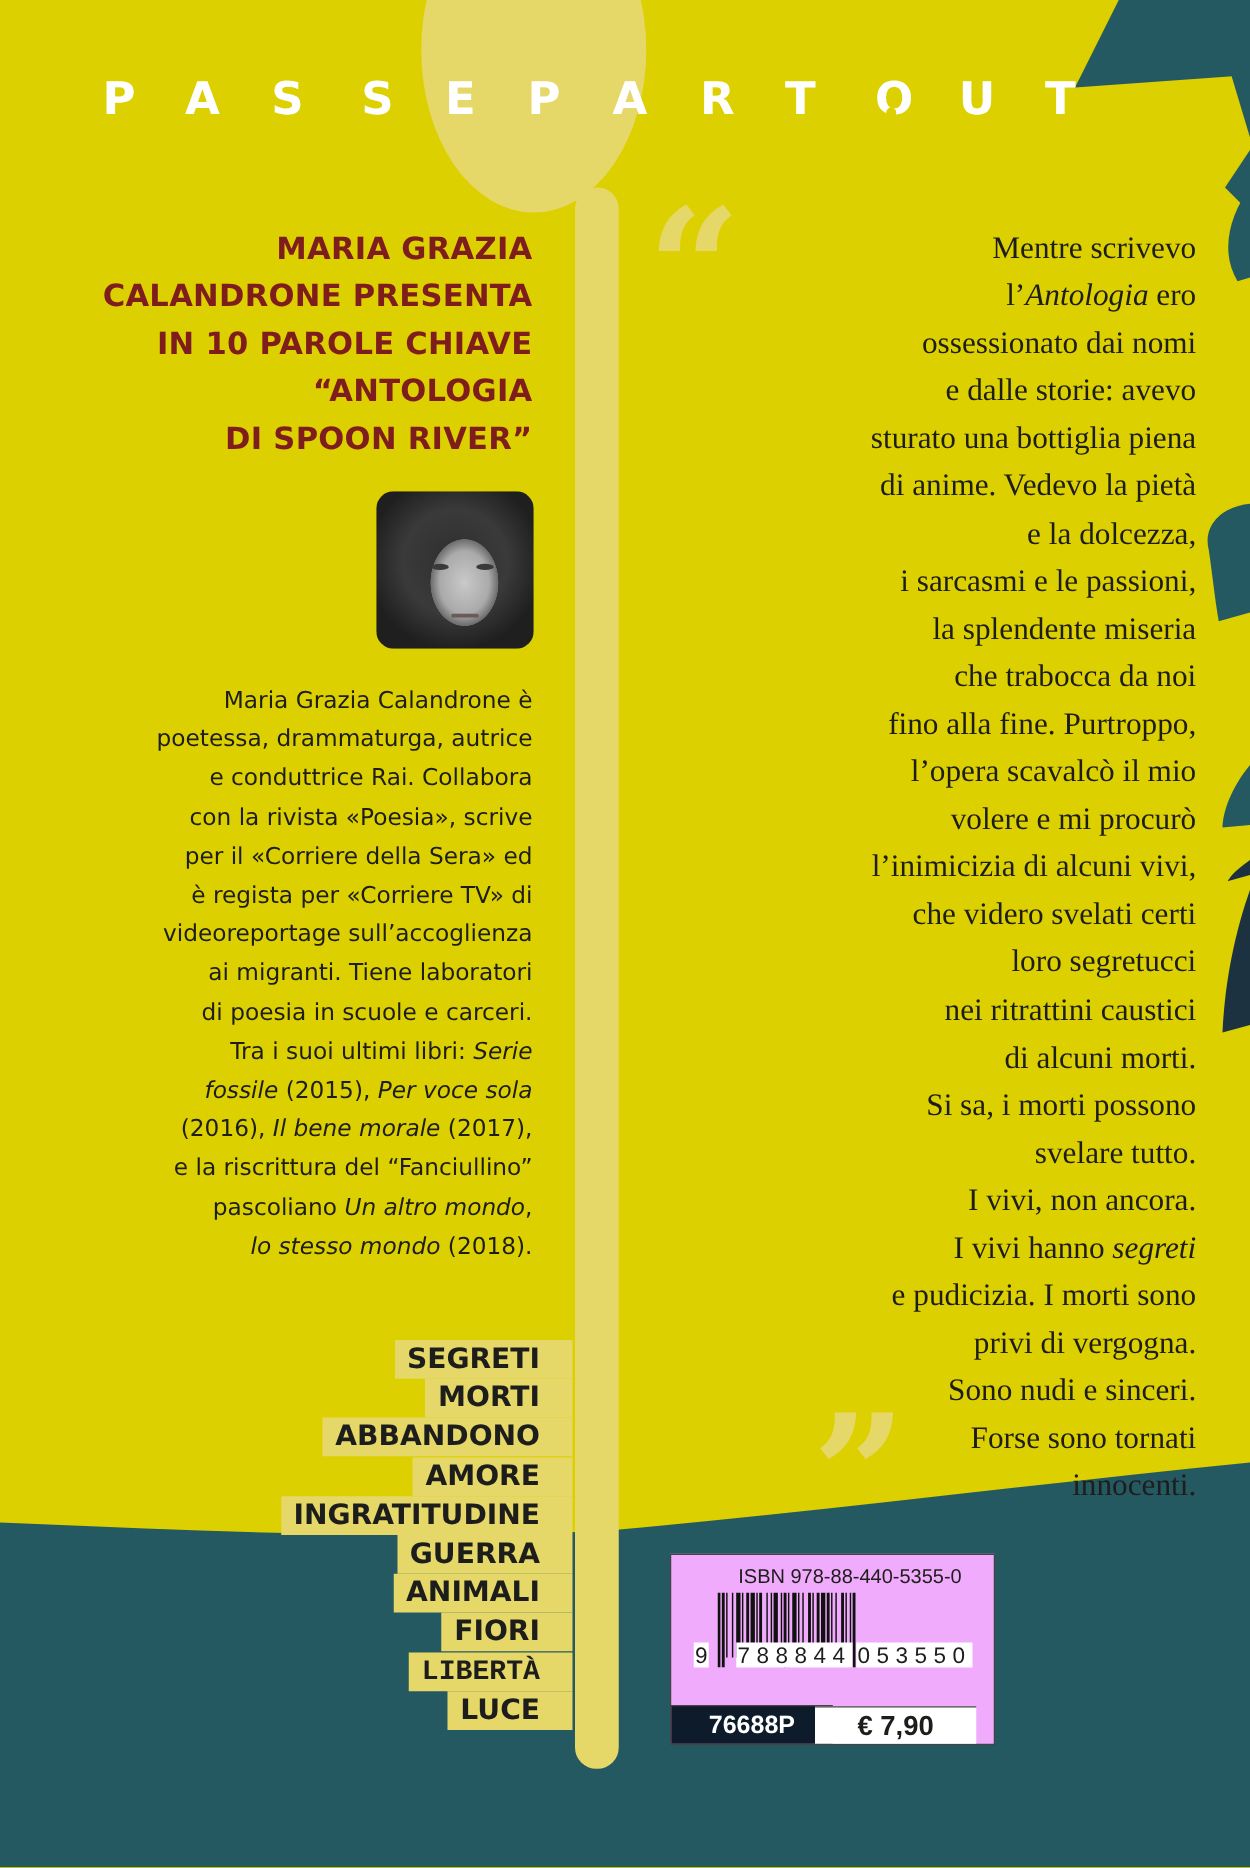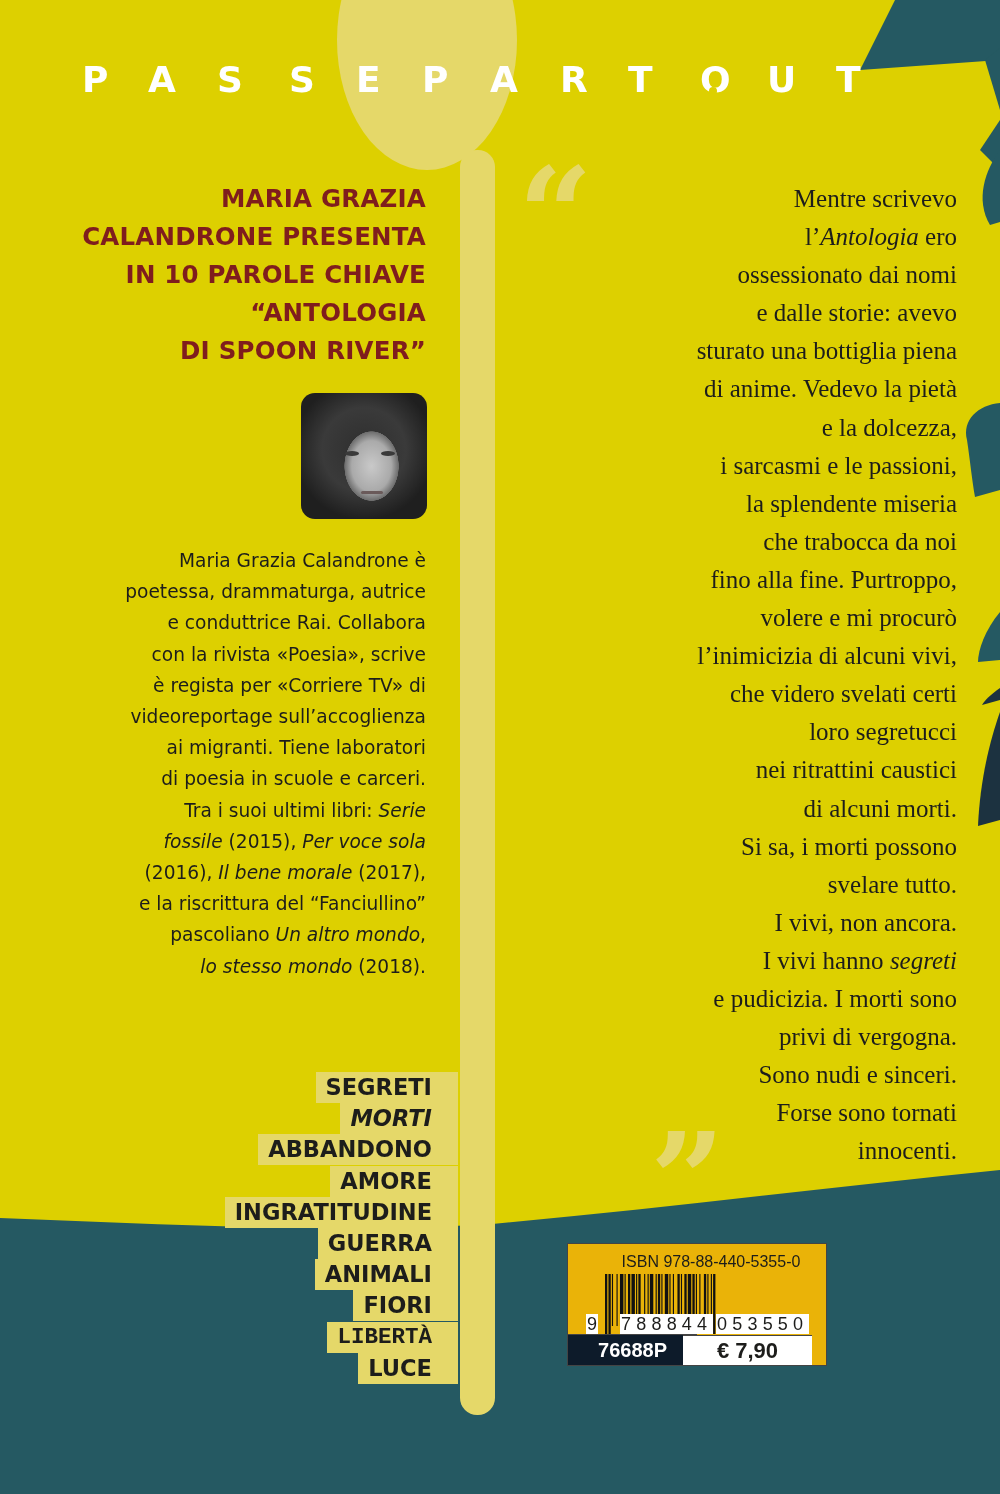--- a/index.html
+++ b/index.html
@@ -18,21 +18,21 @@
   .bio { position:absolute; right:574px; top:545px; width:400px; text-align:right; font-family:"DejaVu Sans", sans-serif; font-size:18.6px; line-height:31.2px; color:#1d1d1b; }
   .bio div { white-space:nowrap; }
   .bio i { }
   .keywords { position:absolute; right:542px; top:1072px; width:300px; }
   .kw { position:absolute; right:0; height:31px; background:#e5d869; font-family:"DejaVu Sans", sans-serif; font-weight:bold; font-size:22.5px; line-height:31px; padding:0 26px 0 10px; text-align:right; white-space:nowrap; color:#1d1d1b; }
   .quote { position:absolute; left:537px; top:180px; width:420px; font-family:Liberation Serif, serif; font-size:25px; line-height:38.1px; color:#1d1d1b;text-align:right; }
   .quote div { white-space:nowrap; }
   .quote i { font-style:italic; }
   .open-q { position:absolute; left:518px; top:150px; font-family:"DejaVu Serif", serif; font-weight:bold; font-size:130px; line-height:130px; color:#e5d869; }
   .close-q { position:absolute; left:650px; top:1115px; font-family:"DejaVu Serif", serif; font-weight:bold; font-size:130px; line-height:130px; color:#e5d869; }
-  .barcode-box { position:absolute; left:536px; top:1243px; width:260px; height:123px; background:#eab308; border:1.5px solid #444; box-sizing:border-box;margin-left:31px; }
+  .barcode-box { position:absolute; left:536px; top:1243px; width:260px; height:153px; background:#f0abfc; border:1.5px solid #444; box-sizing:border-box; }
   .isbn { position:absolute; left:0; top:9px; width:100%; text-align:center; font-family:"Liberation Sans", sans-serif; font-size:16px; padding-left:28px; box-sizing:border-box; color:#1d1d1b; }
   .bars { position:absolute; left:37px; top:30px; width:210px; height:60px; }
   .ean { position:absolute; left:0; top:70px; width:100%; font-family:"Liberation Sans", sans-serif; font-size:18px; color:#1d1d1b; }
   .ean span { position:absolute; background:#fff; padding:0 1px; line-height:20px; }
   .code-cell { position:absolute; left:0; bottom:0; width:129px; height:30px; background:#0d1b2a; color:#fff; font-family:"Liberation Sans", sans-serif; font-weight:bold; font-size:20px; line-height:30px; text-align:center; border-top:1.5px solid #444; }
   .price-cell { position:absolute; right:14px; bottom:0; width:129px; height:30px; background:#fff; color:#1d1d1b; font-family:"Liberation Sans", sans-serif; font-weight:bold; font-size:22px; line-height:30px; text-align:center; border-top:1.5px solid #444; box-sizing:border-box; }
 </style>
 </head>
 <body>
 
@@ -86,35 +86,36 @@
     <div class="eye" style="left:44px"></div>
     <div class="eye" style="left:80px"></div>
     <div class="mouth"></div>
   </div>
 
   <div class="bio" id="bio">
       <div><span>Maria Grazia Calandrone è</span></div>
       <div><span>poetessa, drammaturga, autrice</span></div>
       <div><span>e conduttrice Rai. Collabora</span></div>
       <div><span>con la rivista «Poesia», scrive</span></div>
+      <div><span>per il «Corriere della Sera» ed</span></div>
       <div><span>è regista per «Corriere TV» di</span></div>
       <div><span>videoreportage sull’accoglienza</span></div>
       <div><span>ai migranti. Tiene laboratori</span></div>
       <div><span>di poesia in scuole e carceri.</span></div>
       <div><span>Tra i suoi ultimi libri: </span><i>Serie</i></div>
       <div><i>fossile</i><span> (2015), </span><i>Per voce sola</i></div>
       <div><span>(2016), </span><i>Il bene morale</i><span> (2017),</span></div>
       <div><span>e la riscrittura del “Fanciullino”</span></div>
       <div><span>pascoliano </span><i>Un altro mondo</i><span>,</span></div>
       <div><i>lo stesso mondo</i><span> (2018).</span></div>
     </div>
 
   <div class="keywords" id="keywords">
       <div class="kw" style="top: 0px;">SEGRETI</div>
-      <div class="kw" style="top: 31.2px; font-style: italic;">MORTI</div>
+      <div class="kw" style="top: 31.2px;">MORTI</div>
       <div class="kw" style="top: 62.4px;">ABBANDONO</div>
       <div class="kw" style="top: 93.6px;">AMORE</div>
       <div class="kw" style="top: 124.8px;">INGRATITUDINE</div>
       <div class="kw" style="top: 156px;">GUERRA</div>
       <div class="kw" style="top: 187.2px;">ANIMALI</div>
       <div class="kw" style="top: 218.4px;">FIORI</div>
       <div class="kw" style="top: 249.6px; font-family: Liberation Mono, monospace;">LIBERTÀ</div>
       <div class="kw" style="top: 280.8px;">LUCE</div>
     </div>
 
@@ -124,20 +125,21 @@
       <div><span>l’</span><i>Antologia</i><span> ero</span></div>
       <div><span>ossessionato dai nomi</span></div>
       <div><span>e dalle storie: avevo</span></div>
       <div><span>sturato una bottiglia piena</span></div>
       <div><span>di anime. Vedevo la pietà</span></div>
       <div><span>e la dolcezza,</span></div>
       <div><span>i sarcasmi e le passioni,</span></div>
       <div><span>la splendente miseria</span></div>
       <div><span>che trabocca da noi</span></div>
       <div><span>fino alla fine. Purtroppo,</span></div>
+      <div><span>l’opera scavalcò il mio</span></div>
       <div><span>volere e mi procurò</span></div>
       <div><span>l’inimicizia di alcuni vivi,</span></div>
       <div><span>che videro svelati certi</span></div>
       <div><span>loro segretucci</span></div>
       <div><span>nei ritrattini caustici</span></div>
       <div><span>di alcuni morti.</span></div>
       <div><span>Si sa, i morti possono</span></div>
       <div><span>svelare tutto.</span></div>
       <div><span>I vivi, non ancora.</span></div>
       <div><span>I vivi hanno </span><i>segreti</i></div>

